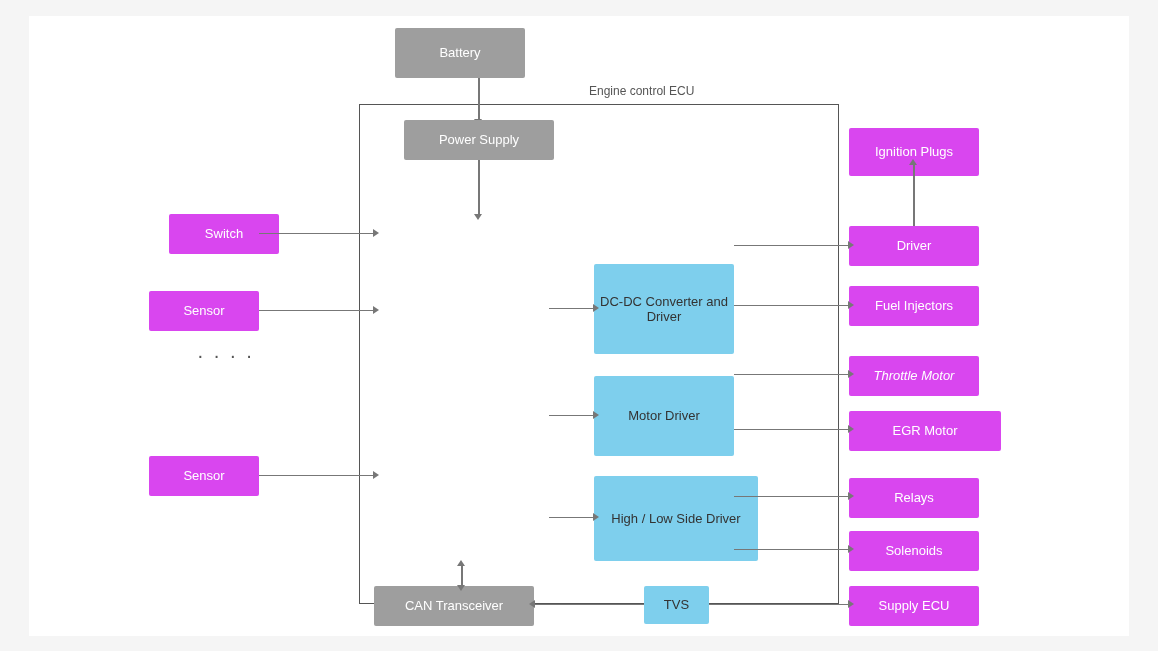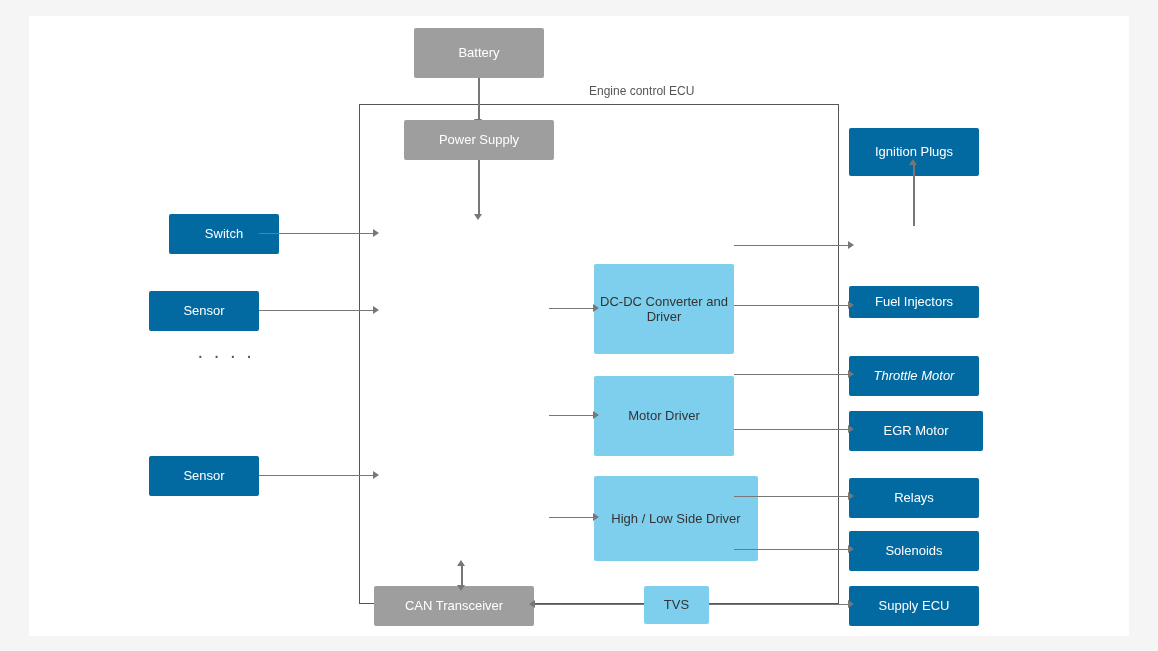--- a/index.html
+++ b/index.html
@@ -32,21 +32,21 @@
       background: #9e9e9e;
       color: white;
       border-radius: 2px;
     }
     .blue-block {
       background: #7ecfed;
       color: #333;
       border-radius: 2px;
     }
     .light-gray-block {
-      background: #0369a1;
+      background: #d946ef;
       color: white;
       border-radius: 2px;
     }
     .outline-box {
       position: absolute;
       border: 1.5px solid #555;
       background: transparent;
     }
     .label-text {
       position: absolute;
@@ -130,21 +130,21 @@
   </style>
 </head>
 <body>
 
 <div class="diagram">
 
   <span class="label-text" style="left:560px; top:68px;text-align:right;">Engine control ECU</span>
 
   <div class="outline-box" style="left:330px; top:88px; width:480px; height:500px;"></div>
 
-  <div class="block gray-block" style="left:385px; top:12px; width:130px; height:50px;">Battery</div>
+  <div class="block gray-block" style="left:366px; top:12px; width:130px; height:50px;">Battery</div>
 
   <div class="arrow arrow-v arrowhead-d" style="left:449px; top:62px; height:42px;"></div>
 
   <div class="block gray-block" style="left:375px; top:104px; width:150px; height:40px;">Power Supply</div>
 
   <div class="arrow arrow-v arrowhead-d" style="left:449px; top:144px; height:55px;"></div>
 
 
   <div class="block light-gray-block" style="left:120px; top:198px; width:110px; height:40px;margin-left:20px;">Switch</div>
 
@@ -168,36 +168,37 @@
 
   <div class="block blue-block" style="left:565px; top:360px; width:140px; height:80px;">Motor Driver</div>
 
   <div class="arrow arrow-h arrowhead-r" style="left:520px; top:399px; width:45px;"></div>
 
   <div class="block blue-block" style="left:565px; top:460px; width:164px; height:85px;">High / Low Side
 Driver</div>
 
   <div class="arrow arrow-h arrowhead-r" style="left:520px; top:501px; width:45px;"></div>
 
+  <div class="block light-gray-block" style="left:820px; top:210px; width:130px; height:40px;">Driver</div>
 
   <div class="block light-gray-block" style="left:820px; top:112px; width:130px; height:48px;">Ignition Plugs</div>
 
   <div class="arrow arrow-h arrowhead-r" style="left:705px; top:229px; width:115px;"></div>
 
   <div class="arrow arrow-v arrowhead-u" style="left:884px; top:148px; height:62px;"></div>
 
-  <div class="block light-gray-block" style="left:820px; top:270px; width:130px; height:32px;">Fuel Injectors</div>
+  <div class="block light-gray-block" style="left:820px; top:270px; width:130px; height:40px;">Fuel Injectors</div>
 
   <div class="arrow arrow-h arrowhead-r" style="left:705px; top:289px; width:115px;"></div>
 
   <div class="block light-gray-block" style="left:820px; top:340px; width:130px; height:40px;font-style:italic;">Throttle Motor</div>
 
   <div class="arrow arrow-h arrowhead-r" style="left:705px; top:358px; width:115px;"></div>
 
-  <div class="block light-gray-block" style="left:820px; top:395px; width:134px; height:40px;">EGR Motor</div>
+  <div class="block light-gray-block" style="left:820px; top:395px; width:152px; height:40px;">EGR Motor</div>
 
   <div class="arrow arrow-h arrowhead-r" style="left:705px; top:413px; width:115px;"></div>
 
   <div class="block light-gray-block" style="left:820px; top:462px; width:130px; height:40px;">Relays</div>
 
   <div class="arrow arrow-h arrowhead-r" style="left:705px; top:480px; width:115px;"></div>
 
   <div class="block light-gray-block" style="left:820px; top:515px; width:130px; height:40px;">Solenoids</div>
 
   <div class="arrow arrow-h arrowhead-r" style="left:705px; top:533px; width:115px;"></div>

